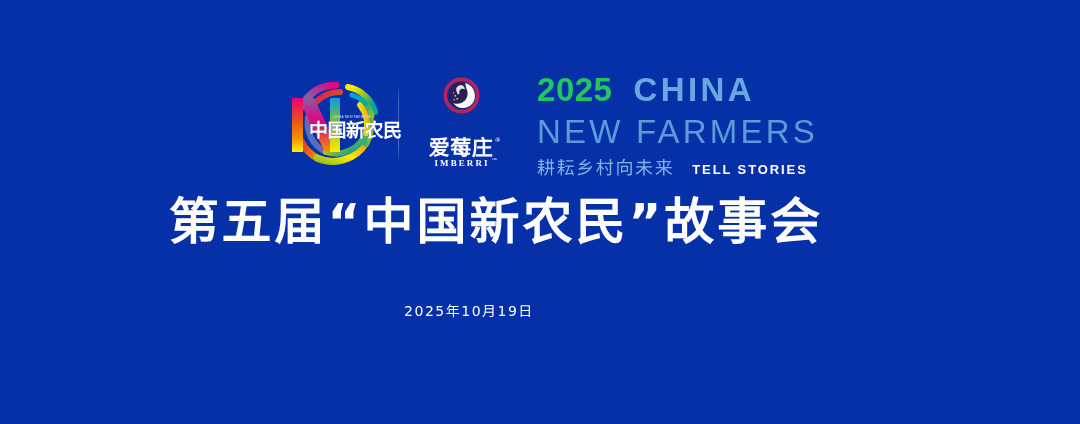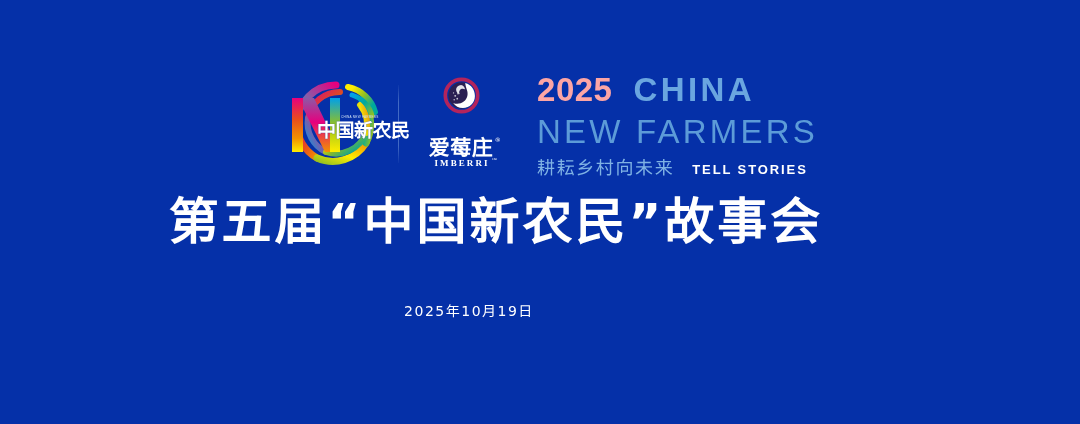--- a/index.html
+++ b/index.html
@@ -55,21 +55,21 @@
   }
   .mark-cnf .n-letter {
     position: absolute;
     left: 0px;
     top: 18px;
     width: 52px;
     height: 58px;
   }
   .mark-cnf .cn-plate {
     position: absolute;
-    left: 27px;
+    left: 19px;
     top: 36px;
     width: 86px;
     height: 28px;
     display: flex;
     flex-direction: column;
     justify-content: center;
   }
   .mark-cnf .cn-micro {
     font-size: 3.1px;
     letter-spacing: 0.25px;
@@ -168,21 +168,21 @@
     padding-top: 2px;
   }
   .wordmark .line1 {
     font-size: 33px;
     font-weight: bold;
     line-height: 1;
     letter-spacing: 1px;
     white-space: nowrap;
   }
   .wordmark .line1 .yr {
-    color: #fca5a5;
+    color: #22c55e;
     letter-spacing: 0.5px;
   }
   .wordmark .line1 .china {
     color: #6aa6e0;
     letter-spacing: 3.4px;
     margin-left: 21px;
   }
   .wordmark .line2 {
     font-size: 33px;
     font-weight: normal;

